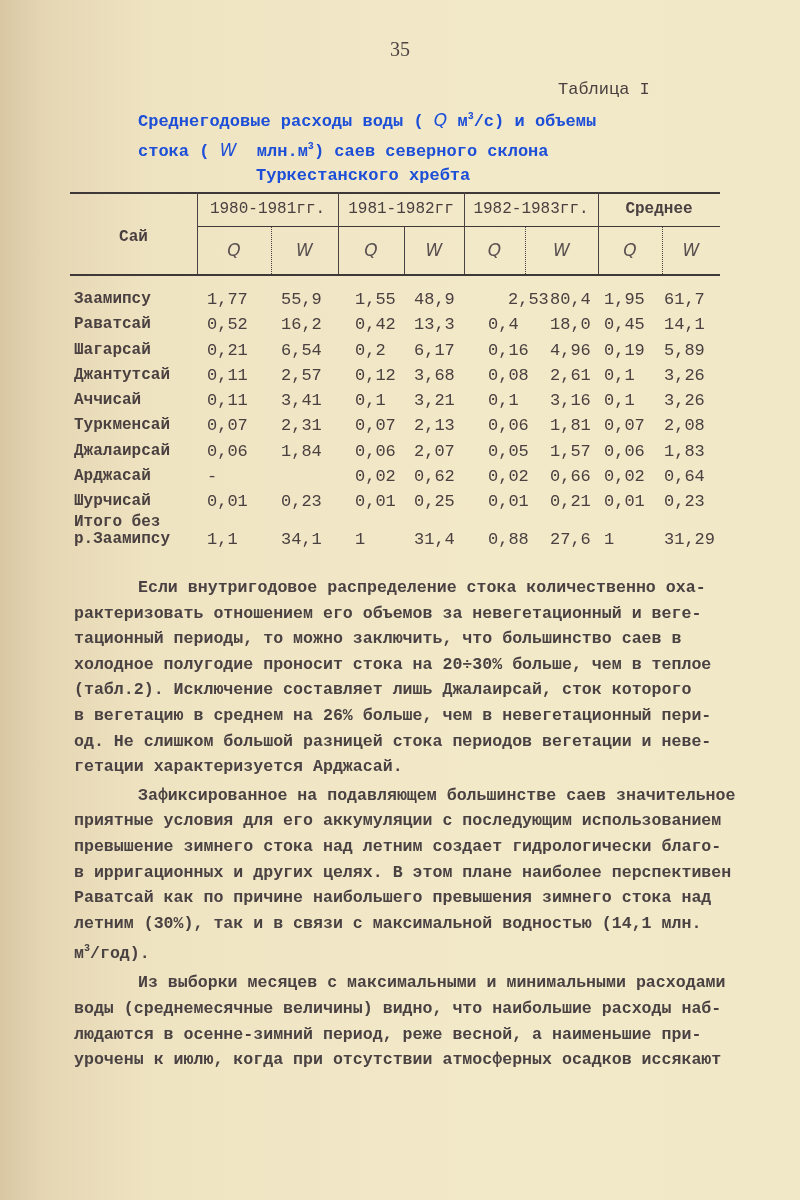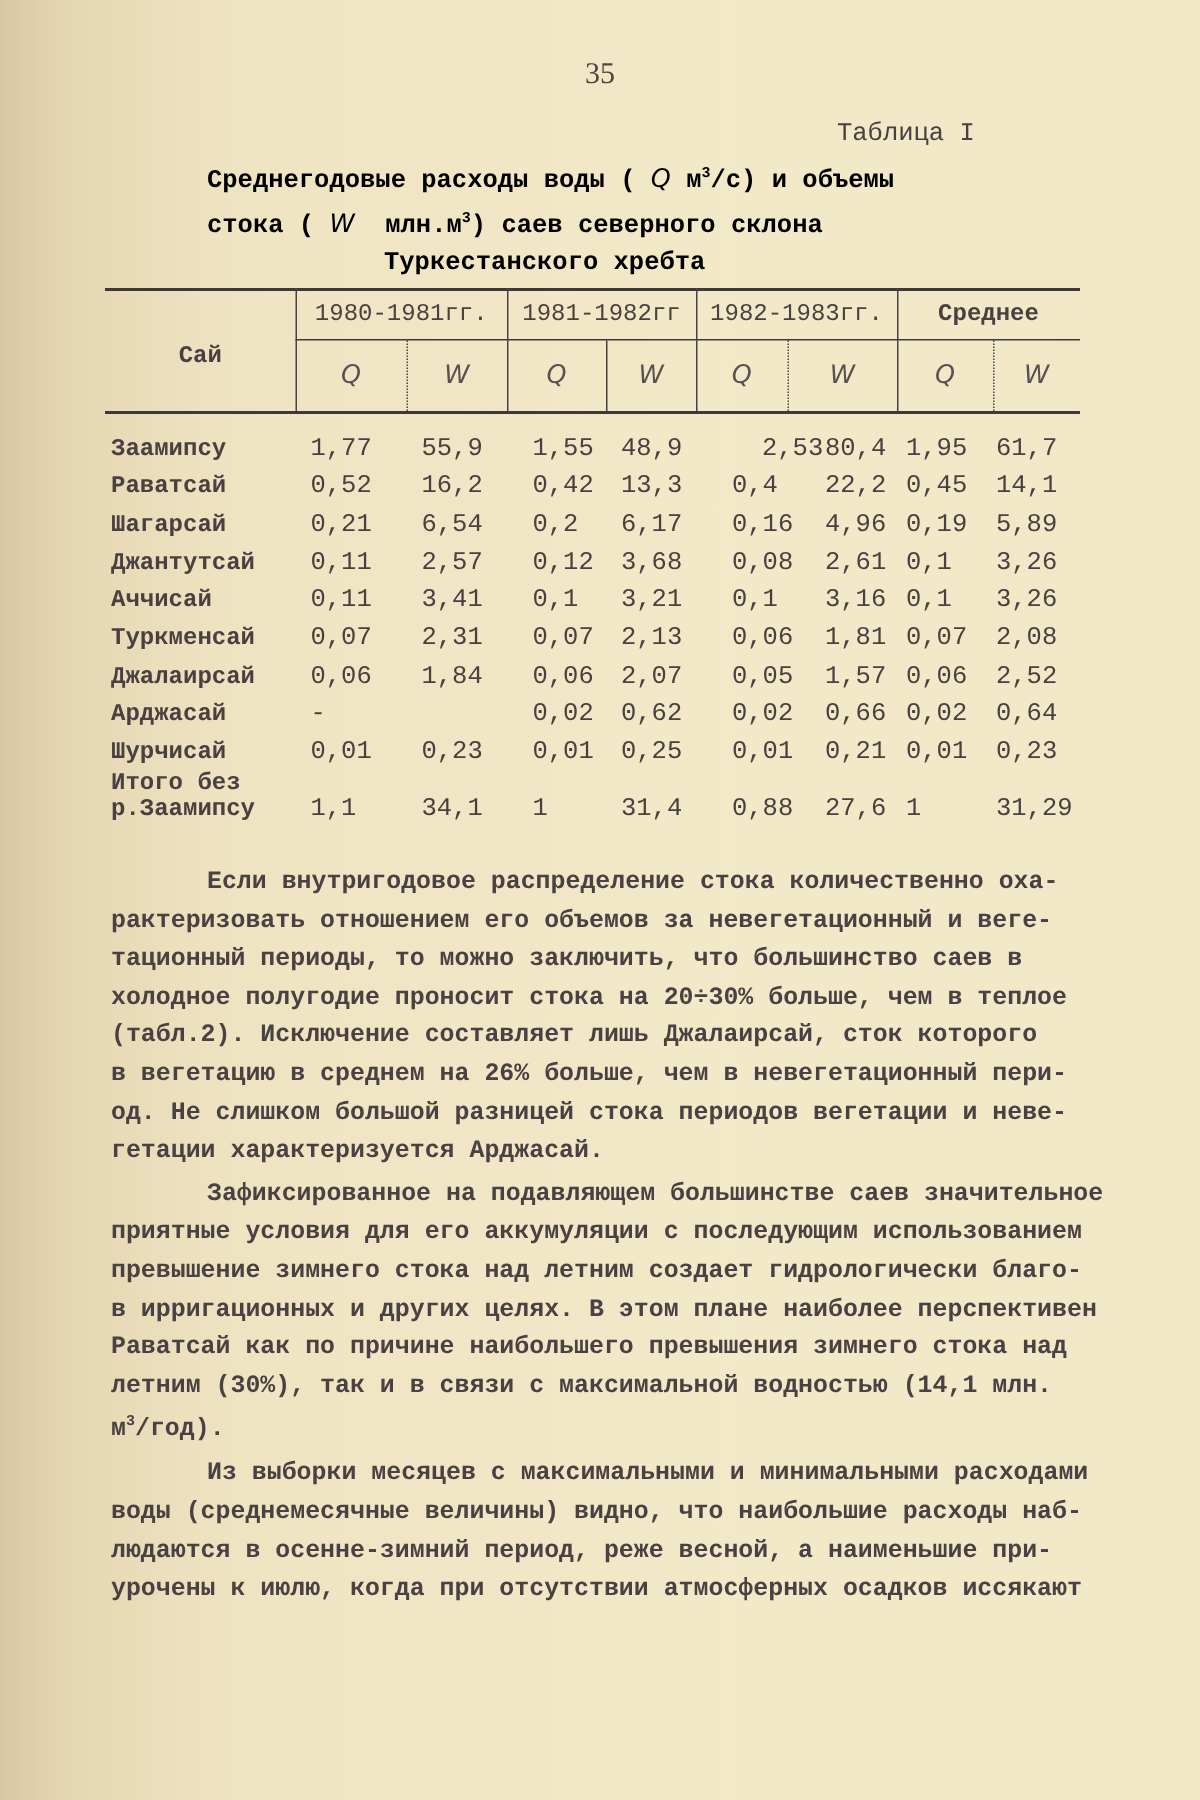--- a/index.html
+++ b/index.html
@@ -5,21 +5,21 @@
   html, body { margin:0; padding:0; }
   body {
     width:800px; height:1200px; overflow:hidden;
     background: linear-gradient(90deg, #d9c7a3 0%, #e6d7b4 6%, #efe4c2 20%, #f2e9c9 60%, #f1e8c8 100%);
     font-family: "Liberation Mono", "DejaVu Sans Mono", monospace;
     color:#4a4040;
     position:relative;
   }
   .page-num { position:absolute; top:38px; left:0; width:800px; text-align:center; font-size:20px; font-family:"Liberation Serif", serif; color:#4e4444; }
   .table-label { position:absolute; top:80px; left:558px; font-size:17px; }
-  .caption { position:absolute; top:104px; left:138px; font-size:17px; line-height:25px; font-weight:bold; color:#000000; }
+  .caption { position:absolute; top:104px; left:138px; font-size:17px; line-height:25px; font-weight:bold; color:#1d4ed8; }
   .caption .l3 { padding-left:118px; }
   .caption sup { font-size:10px; }
   .sym { font-style:italic; font-family:"DejaVu Sans", sans-serif; font-weight:normal; }
 
   .tbl-head { position:absolute; top:190px; left:70px; width:650px; height:88px; }
   .hline { position:absolute; left:0; height:0; border-top:2px solid #3e3838; }
   .vline { position:absolute; width:0; border-left:1.5px solid #4a4242; }
   .head-cell { position:absolute; font-size:16px; text-align:center; }
   .qw { position:absolute; font-size:17px; font-style:italic; font-family:"DejaVu Sans", sans-serif; color:#5a5050; text-align:center; }
 
@@ -97,21 +97,21 @@
       <span class="v" style="left: 530px;">1,95</span>
       <span class="v" style="left: 590px;">61,7</span>
     </div>
     <div class="row">
       <span class="name" style="left: 0px;">Раватсай</span>
       <span class="v" style="left: 133px;">0,52</span>
       <span class="v" style="left: 207px;">16,2</span>
       <span class="v" style="left: 281px;">0,42</span>
       <span class="v" style="left: 340px;">13,3</span>
       <span class="v" style="left: 414px;">0,4</span>
-      <span class="v" style="left: 476px;">22,2</span>
+      <span class="v" style="left: 476px;">18,0</span>
       <span class="v" style="left: 530px; text-align: right;">0,45</span>
       <span class="v" style="left: 590px;">14,1</span>
     </div>
     <div class="row">
       <span class="name" style="left: 0px;">Шагарсай</span>
       <span class="v" style="left: 133px;">0,21</span>
       <span class="v" style="left: 207px;">6,54</span>
       <span class="v" style="left: 281px;">0,2</span>
       <span class="v" style="left: 340px;">6,17</span>
       <span class="v" style="left: 414px;">0,16</span>
@@ -154,21 +154,21 @@
     </div>
     <div class="row">
       <span class="name" style="left: 0px;">Джалаирсай</span>
       <span class="v" style="left: 133px;">0,06</span>
       <span class="v" style="left: 207px;">1,84</span>
       <span class="v" style="left: 281px;">0,06</span>
       <span class="v" style="left: 340px;">2,07</span>
       <span class="v" style="left: 414px;">0,05</span>
       <span class="v" style="left: 476px;">1,57</span>
       <span class="v" style="left: 530px;">0,06</span>
-      <span class="v" style="left: 590px;">2,52</span>
+      <span class="v" style="left: 590px;">1,83</span>
     </div>
     <div class="row">
       <span class="name" style="left: 0px;">Арджасай</span>
       <span class="v" style="left: 133px;">-</span>
       <span class="v" style="left: 207px;"></span>
       <span class="v" style="left: 281px;">0,02</span>
       <span class="v" style="left: 340px;">0,62</span>
       <span class="v" style="left: 414px;">0,02</span>
       <span class="v" style="left: 476px;">0,66</span>
       <span class="v" style="left: 530px;">0,02</span>

